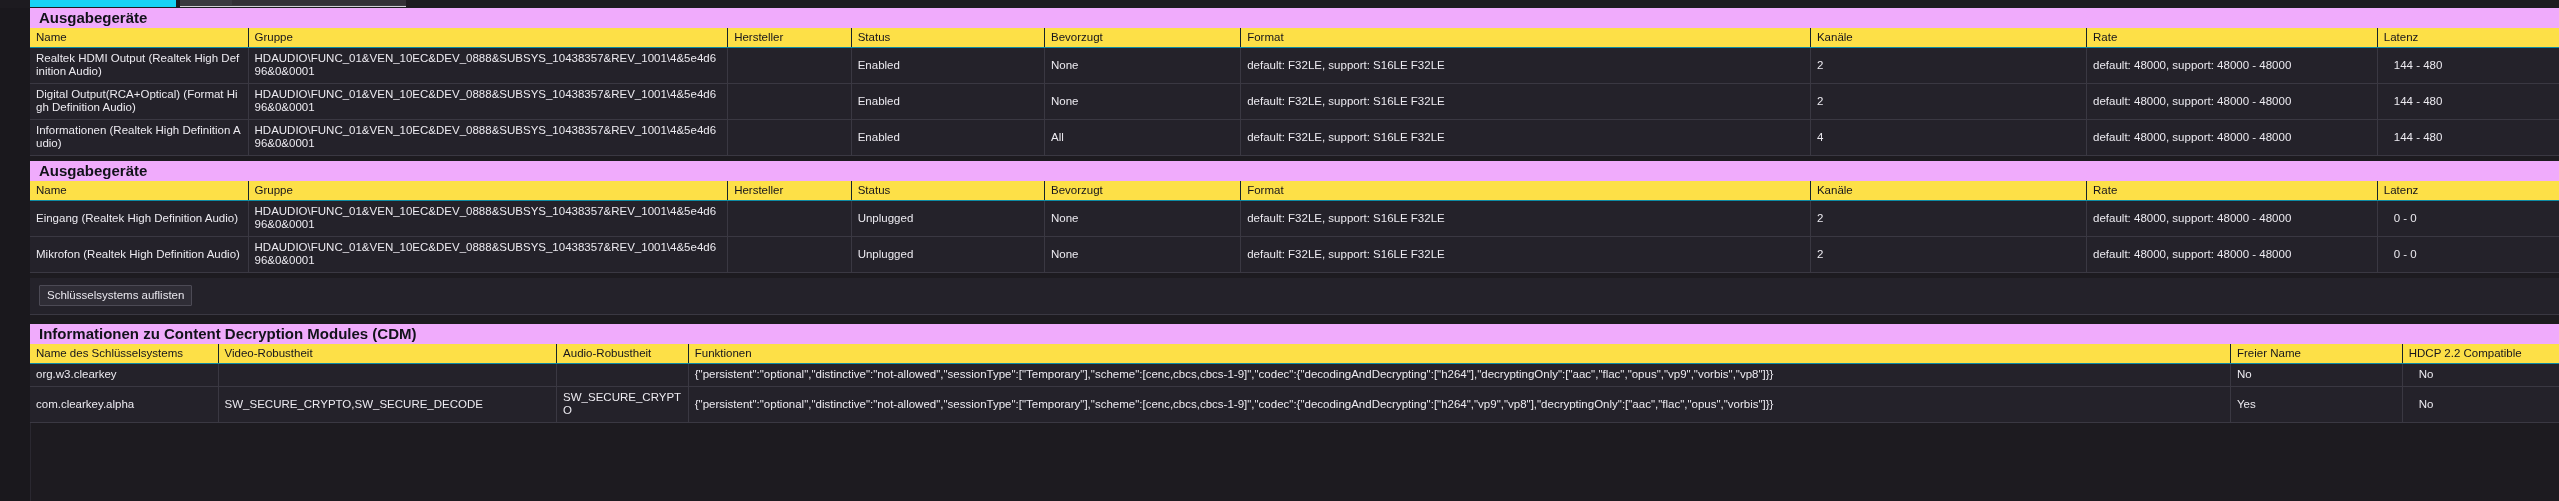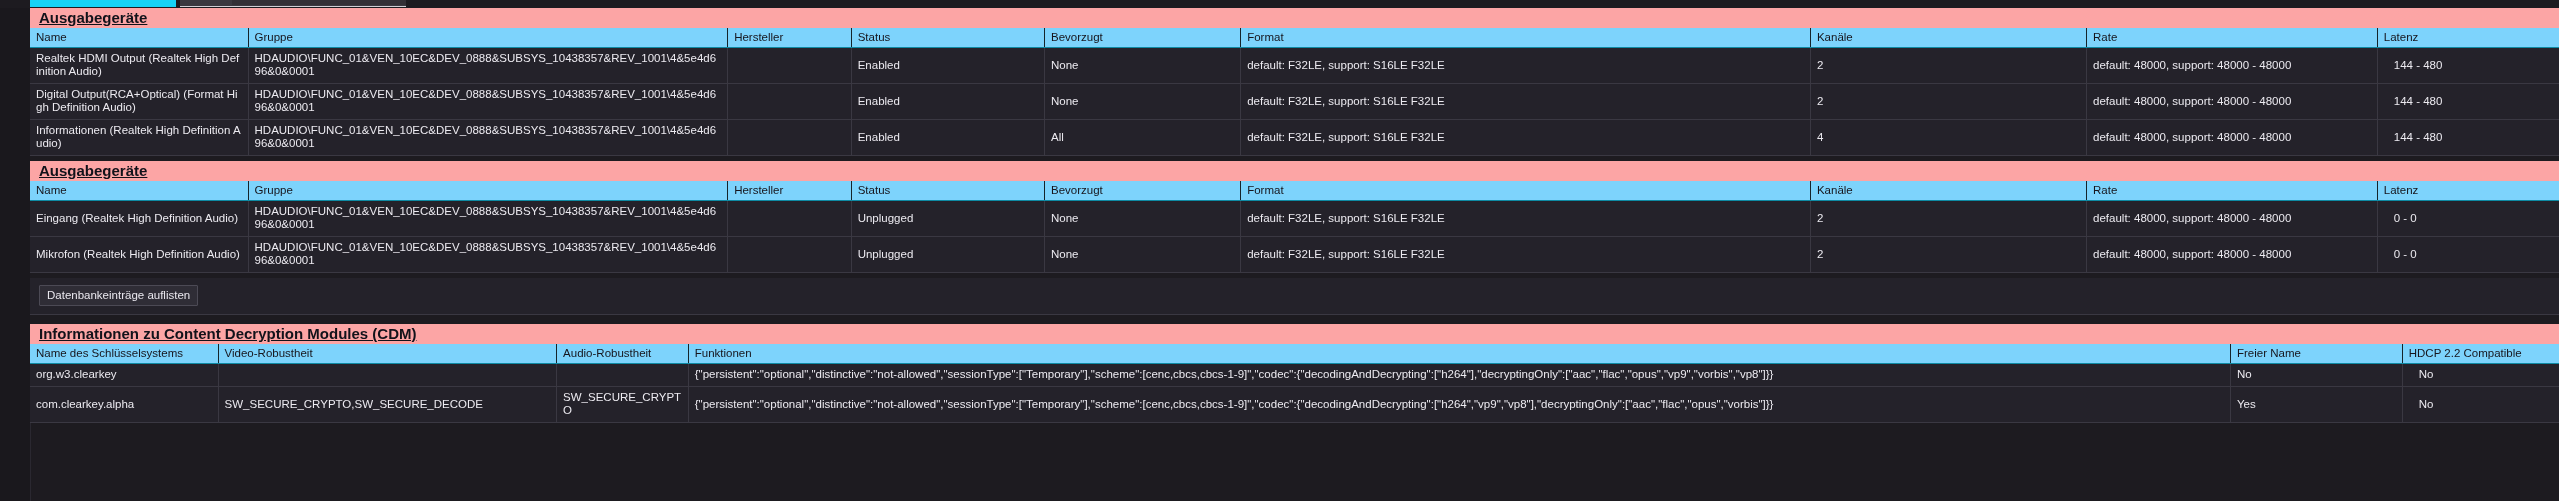--- a/index.html
+++ b/index.html
@@ -54,42 +54,41 @@
   
   #content {
     position: absolute;
     left: 30px; top: 8px;
     width: 2529px;
     height: 493px;
   }
 
   
   .section-banner {
-    background: #fca5a5;
+    background: #f0abfc;
     color: #12121a;
     font-size: 15px;
     font-weight: bold;
     line-height: 20px;
     height: 20px;
     padding: 0 0 0 9px;
     box-sizing: border-box;
     white-space: nowrap;
     overflow: hidden;
-    text-decoration: underline;
   }
 
   
   table.grid {
     width: 100%;
     border-collapse: collapse;
     table-layout: fixed;
     font-size: 11.5px;
   }
   table.grid th {
-    background: #7dd3fc;
+    background: #fde047;
     color: #16151c;
     text-align: left;
     font-weight: normal;
     font-size: 11.5px;
     padding: 2px 6px 3px 6px;
     border-right: 1px solid #15242a;
     border-bottom: 1px solid #0e8aa3;
     white-space: nowrap;
     overflow: hidden;
     height: 14px;
@@ -260,21 +259,21 @@
         <td>2</td>
         <td>default: 48000, support: 48000 - 48000</td>
         <td>0 - 0</td>
       </tr>
     </tbody>
   </table>
 
   <div class="spacer-dark tiny"></div>
 
   <div class="caps-panel">
-    <span class="caps-button">Datenbankeinträge auflisten</span>
+    <span class="caps-button">Schlüsselsystems auflisten</span>
   </div>
 
   <div class="spacer-dark"></div>
 
   <div class="section-banner">Informationen zu Content Decryption Modules (CDM)</div>
 
   <table class="grid">
     <colgroup>
       <col style="width:150px">
         <col style="width:270px">

